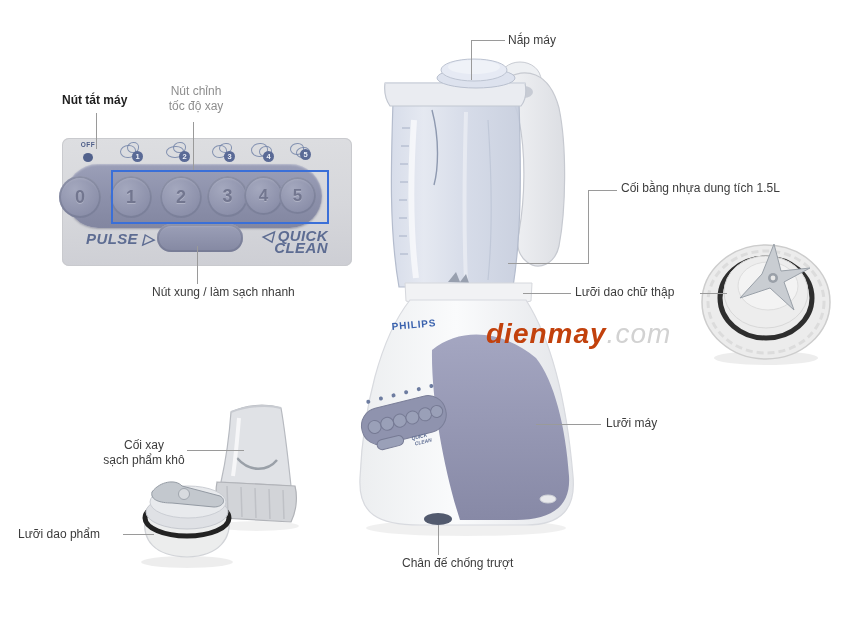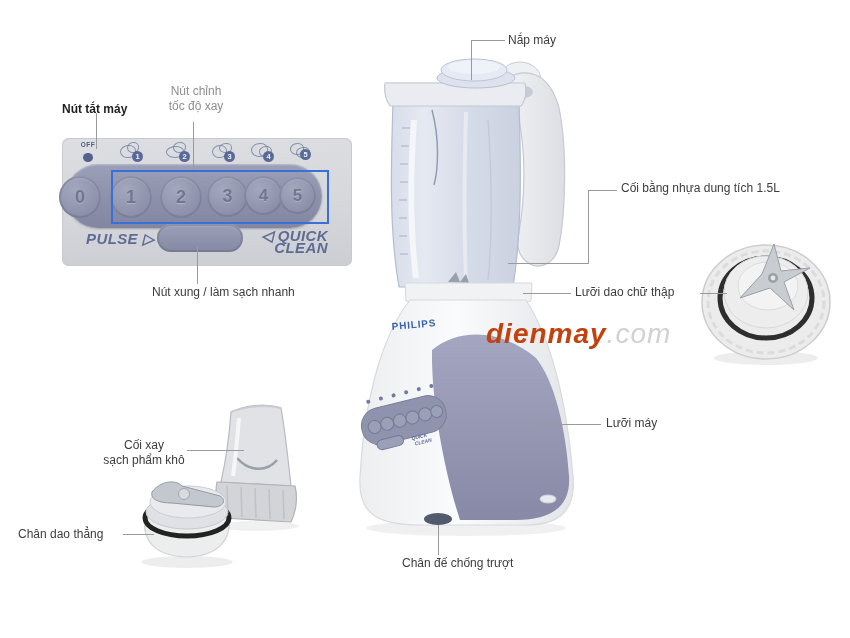--- a/index.html
+++ b/index.html
@@ -260,30 +260,30 @@
   <div class="line" style="left:588px;top:190px;width:1px;height:74px"></div>
   <div class="line" style="left:508px;top:263px;width:81px;height:1px"></div>
   <div class="line" style="left:523px;top:293px;width:48px;height:1px"></div>
   <div class="line" style="left:700px;top:293px;width:27px;height:1px"></div>
   <div class="line" style="left:197px;top:246px;width:1px;height:38px"></div>
   <div class="line" style="left:536px;top:424px;width:65px;height:1px"></div>
   <div class="line" style="left:187px;top:450px;width:57px;height:1px"></div>
   <div class="line" style="left:123px;top:534px;width:31px;height:1px"></div>
   <div class="line" style="left:438px;top:525px;width:1px;height:30px"></div>
 
-  <div class="callout" style="left:62px;top:102px;font-weight:bold;color:#1e1e1e">Nút tắt máy</div>
+  <div class="callout" style="left:62px;top:93px;font-weight:bold;color:#1e1e1e">Nút tắt máy</div>
   <div class="callout center" style="left:143px;top:84px;width:106px;color:#8e8e8e">
     <span>Nút chỉnh</span><br>
     <span>tốc độ xay</span>
   </div>
   <div class="callout" style="left:508px;top:33px">Nắp máy</div>
   <div class="callout" style="left:621px;top:181px">Cối bằng nhựa dung tích 1.5L</div>
   <div class="callout" style="left:152px;top:285px">Nút xung / làm sạch nhanh</div>
   <div class="callout" style="left:575px;top:285px">Lưỡi dao chữ thập</div>
   <div class="callout" style="left:606px;top:416px">Lưỡi máy</div>
   <div class="callout center" style="left:93px;top:438px;width:102px">
     <span>Cối xay</span><br>
     <span>sạch phẩm khô</span>
   </div>
-  <div class="callout" style="left:18px;top:527px">Chân dao thẳng</div>
+  <div class="callout" style="left:18px;top:527px">Lưỡi dao phẩm</div>
   <div class="callout" style="left:402px;top:556px">Chân đế chống trượt</div>
 
 </div>
 
 </body></html>

